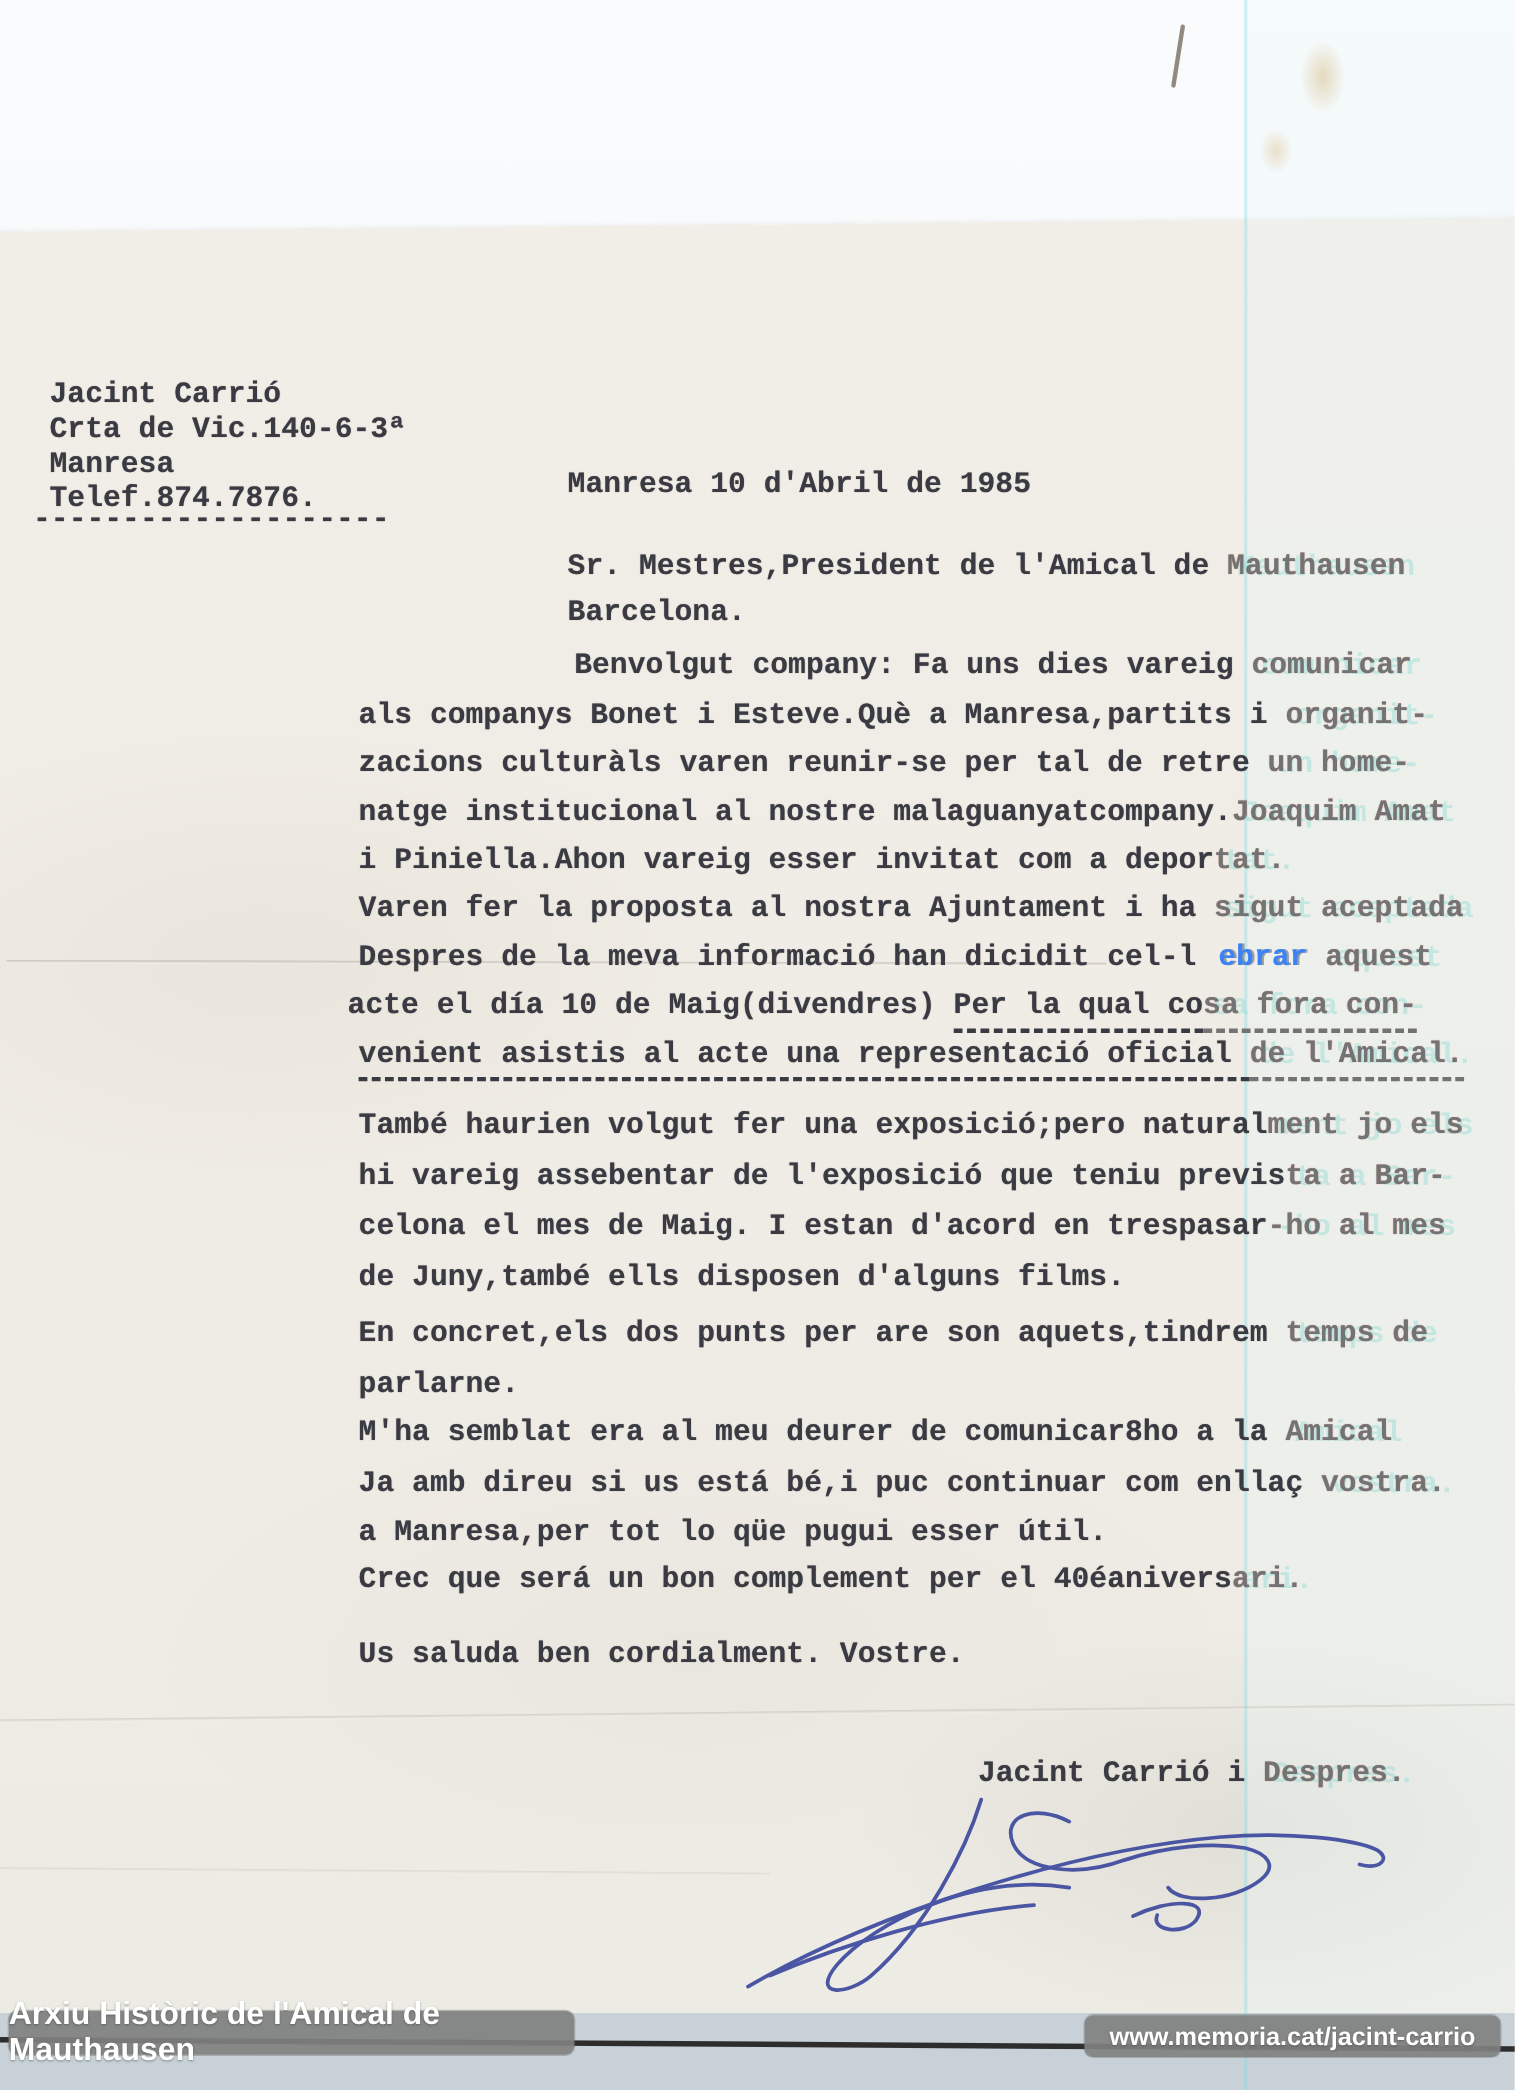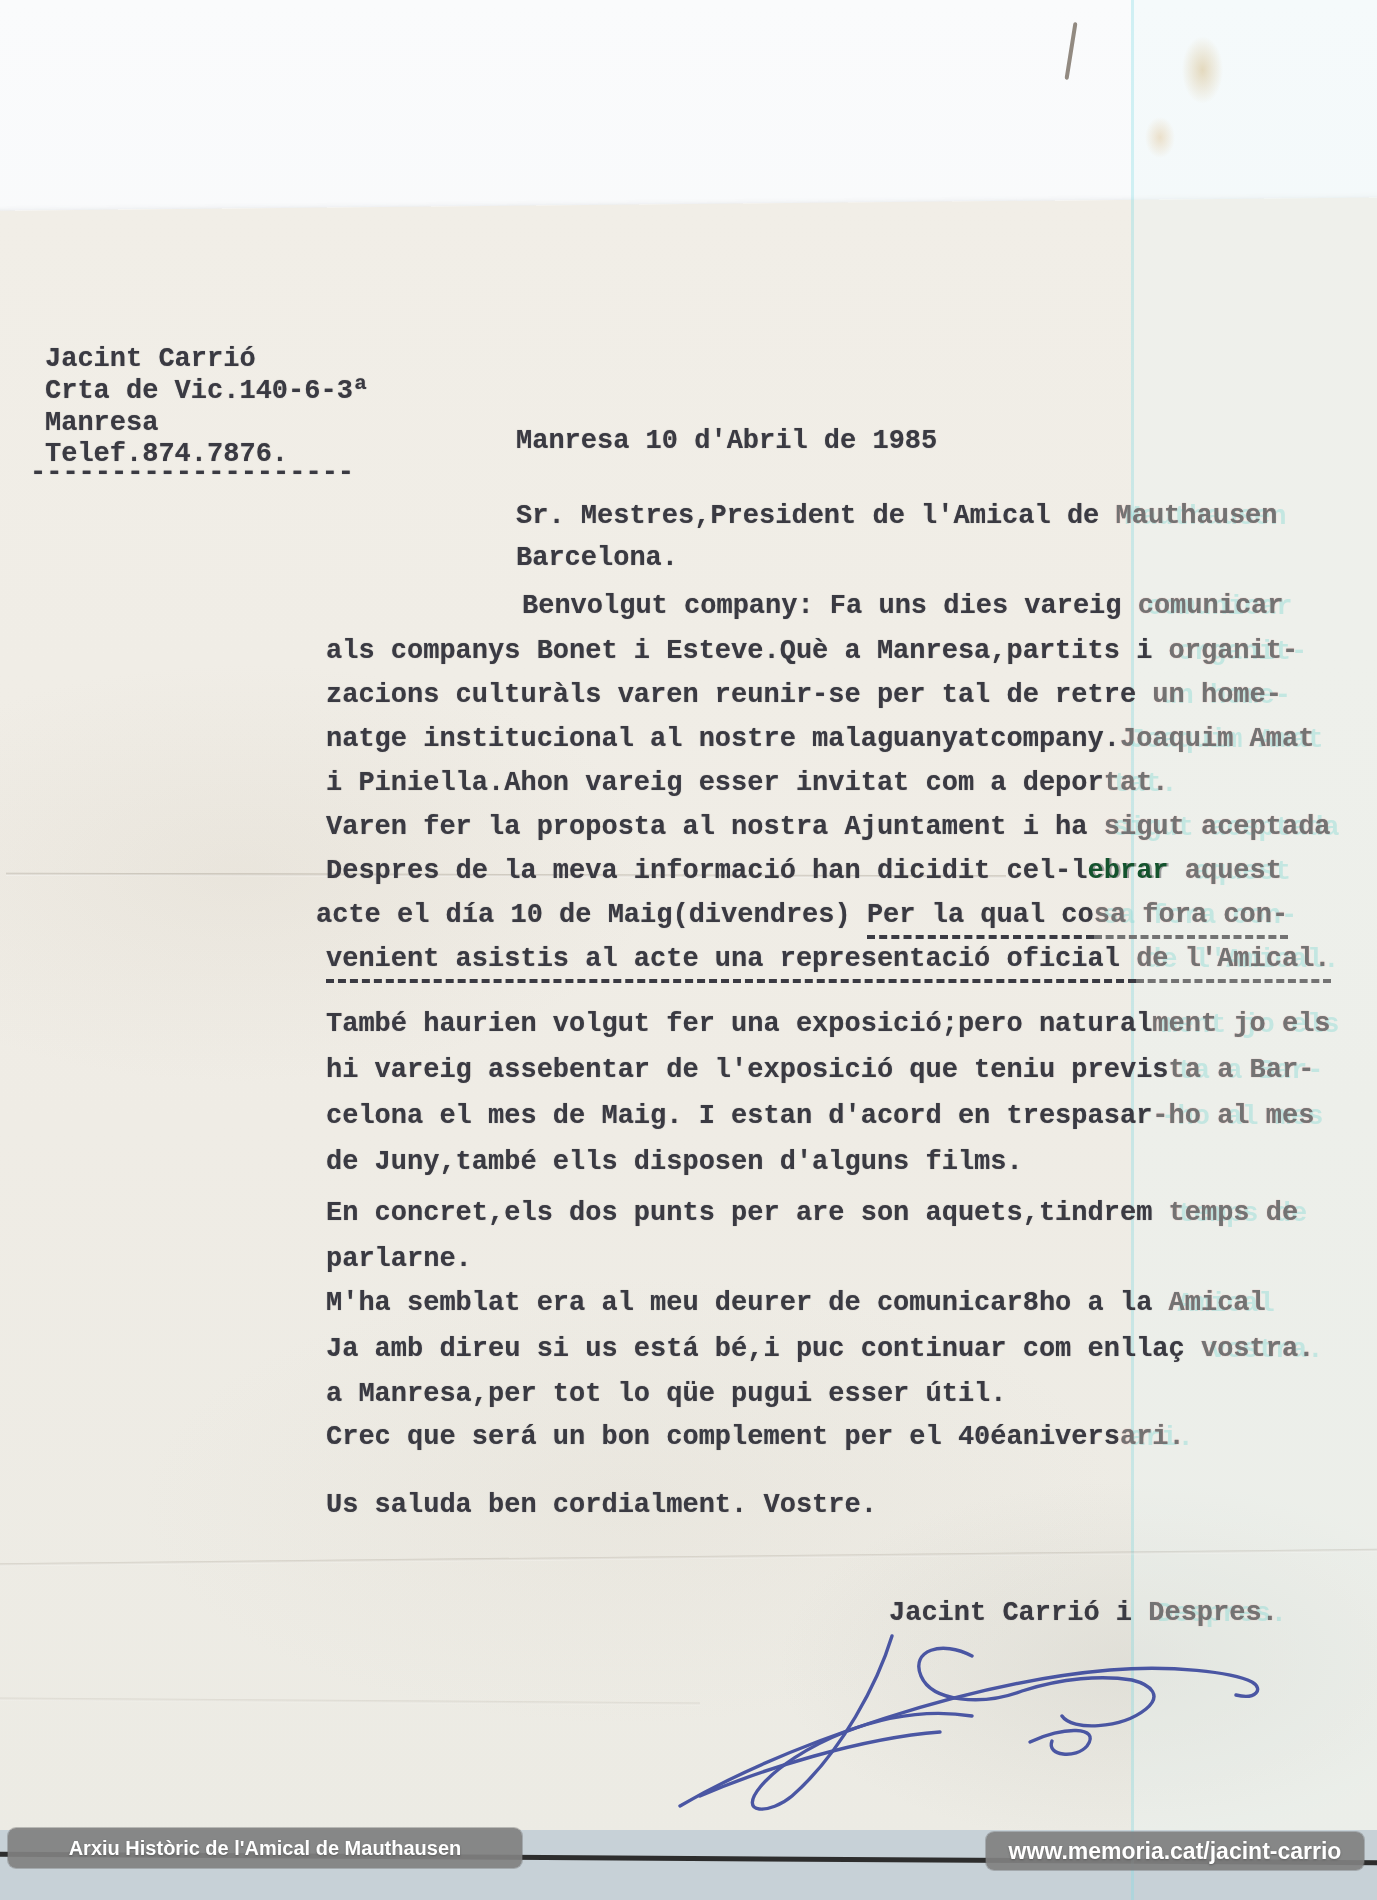--- a/index.html
+++ b/index.html
@@ -37,33 +37,33 @@
   .mark-slash{position:absolute;left:1069px;top:22px;width:4px;height:58px;background:#6f6458;border-radius:3px;transform:rotate(9deg);opacity:.75;}
   .mark-stain{position:absolute;left:1175px;top:25px;width:55px;height:90px;background:radial-gradient(closest-side,rgba(214,190,140,0.55),rgba(214,190,140,0) 75%);}
   .mark-stain2{position:absolute;left:1140px;top:110px;width:40px;height:55px;background:radial-gradient(closest-side,rgba(220,185,130,0.4),rgba(220,185,130,0) 75%);}
   
   .tline{
     position:absolute;white-space:pre;font-weight:700;font-size:27px;line-height:34px;
     color:#3a3a42;letter-spacing:0;
     text-shadow:0 0 1px rgba(58,58,66,0.55);
   }
   .tline span.r{color:#737373;text-shadow:9px 1px 0 rgba(125,216,210,0.38),0 0 1px rgba(177,50,54,0.5);}
-  .tline span.d{color:#14532d;text-shadow:2px 0 0 rgba(58,58,66,0.45);}
+  .tline span.d{color:#3b82f6;text-shadow:2px 0 0 rgba(58,58,66,0.45);margin-left:20px;}
   .tline span.u{border-bottom:4px dashed;padding-bottom:5px;}
   
   .sig{position:absolute;left:640px;top:1620px;width:640px;height:210px;}
   
   .badge{
     position:absolute;display:flex;align-items:center;justify-content:center;
     background:rgba(128,128,128,0.92);border-radius:8px;
     font-family:"Liberation Sans","DejaVu Sans",sans-serif;font-weight:700;color:#ffffff;
     text-shadow:0 1px 2px rgba(60,60,60,0.5);
     box-shadow:0 0 0 1px rgba(110,110,110,0.4);
   }
-  .badge.left{left:8px;top:1828px;width:514px;height:40px;font-size:20px;}
+  .badge.left{left:8px;top:1828px;width:514px;height:40px;font-size:29px;}
   .badge.right{left:986px;top:1832px;width:378px;height:38px;font-size:23px;}
 </style>
 </head>
 <body>
 
 <div class="paper"></div>
 
 <div class="scan-bottom"></div>
 <div class="paper-bottom-edge"></div>
 

